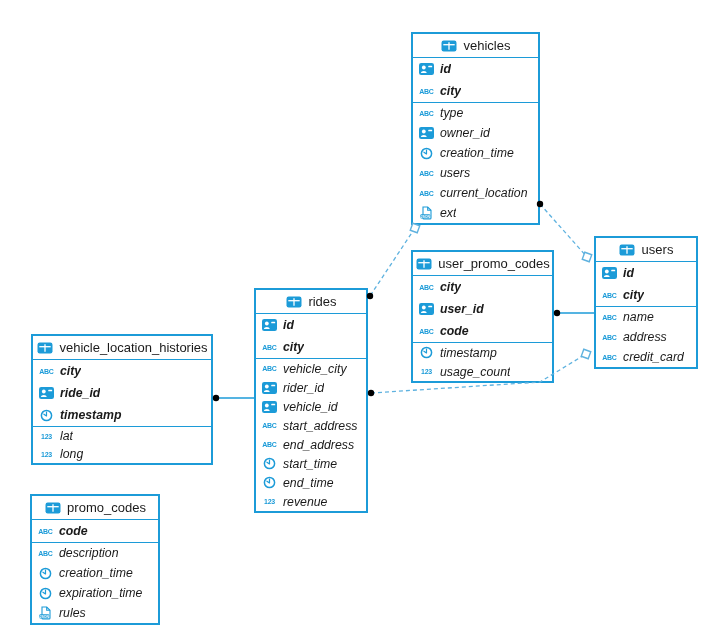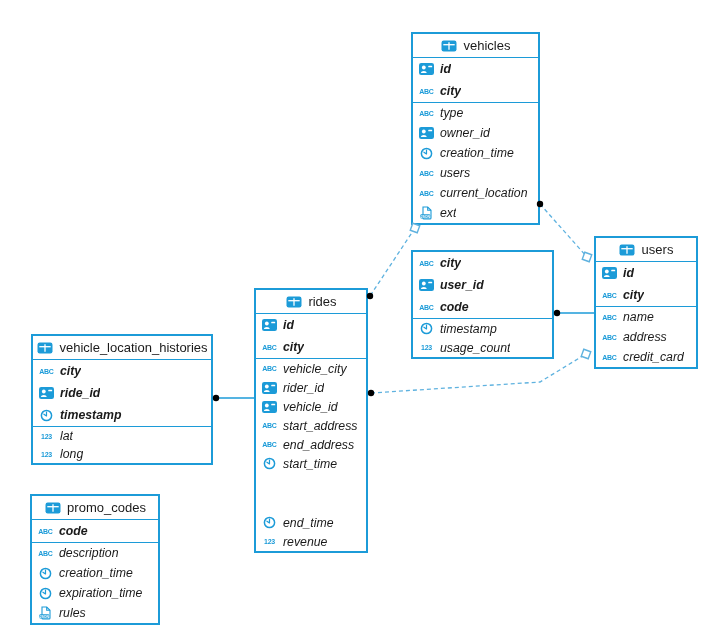--- a/index.html
+++ b/index.html
@@ -113,20 +113,30 @@
                 <path d="M7.7 1 v3.3 h3.3" fill="none" stroke="#1c9bd8" stroke-width="1.1"></path>
                 <rect x="0.4" y="8.3" width="9.8" height="4.1" rx="1" fill="#1c9bd8"></rect>
                 <text x="5.3" y="11.5" text-anchor="middle" font-size="3.6" font-weight="700" fill="#fff" font-family="Liberation Sans, sans-serif">JSON</text>
               </svg>
             </span>
             <span class="label">ext</span>
           </div>
         </div>
       </div>
       <div class="table" style="left: 411px; top: 250px; width: 143px;">
+        <div class="table-header">
+          <span class="icon">
+            <svg width="16" height="12" viewBox="0 0 16 12">
+              <rect x="0.5" y="0.5" width="15" height="11" rx="2.2" fill="#1c9bd8"></rect>
+              <line x1="2.3" y1="4.7" x2="13.7" y2="4.7" stroke="#fff" stroke-width="1.3"></line>
+              <line x1="8" y1="2.3" x2="8" y2="9.7" stroke="#fff" stroke-width="1.3"></line>
+            </svg>
+          </span>
+          <span>user_promo_codes</span>
+        </div>
         <div class="section-keys">
           <div class="row key" style="height: 22px;">
             <span class="icon">
               <span class="txt-icon" aria-hidden="true">ABC</span>
             </span>
             <span class="label">city</span>
           </div>
           <div class="row key" style="height: 22px;">
             <span class="icon">
               <svg width="15" height="12" viewBox="0 0 15 12">
@@ -287,21 +297,21 @@
           </div>
           <div class="row" style="height: 19px;">
             <span class="icon">
               <svg width="13" height="13" viewBox="0 0 13 13">
                 <circle cx="6.5" cy="6.5" r="5.1" fill="none" stroke="#1c9bd8" stroke-width="1.5"></circle>
                 <path d="M6.5 6.9 L6.5 3.1 M6.5 6.9 L3.9 5.2" fill="none" stroke="#1c9bd8" stroke-width="1.2" stroke-linecap="round"></path>
               </svg>
             </span>
             <span class="label">start_time</span>
           </div>
-          <div class="row" style="height: 19px; margin-top: 40px;">
+          <div class="row" style="height: 19px;">
             <span class="icon">
               <svg width="13" height="13" viewBox="0 0 13 13">
                 <circle cx="6.5" cy="6.5" r="5.1" fill="none" stroke="#1c9bd8" stroke-width="1.5"></circle>
                 <path d="M6.5 6.9 L6.5 3.1 M6.5 6.9 L3.9 5.2" fill="none" stroke="#1c9bd8" stroke-width="1.2" stroke-linecap="round"></path>
               </svg>
             </span>
             <span class="label">end_time</span>
           </div>
           <div class="row" style="height: 19px;">
             <span class="icon">

